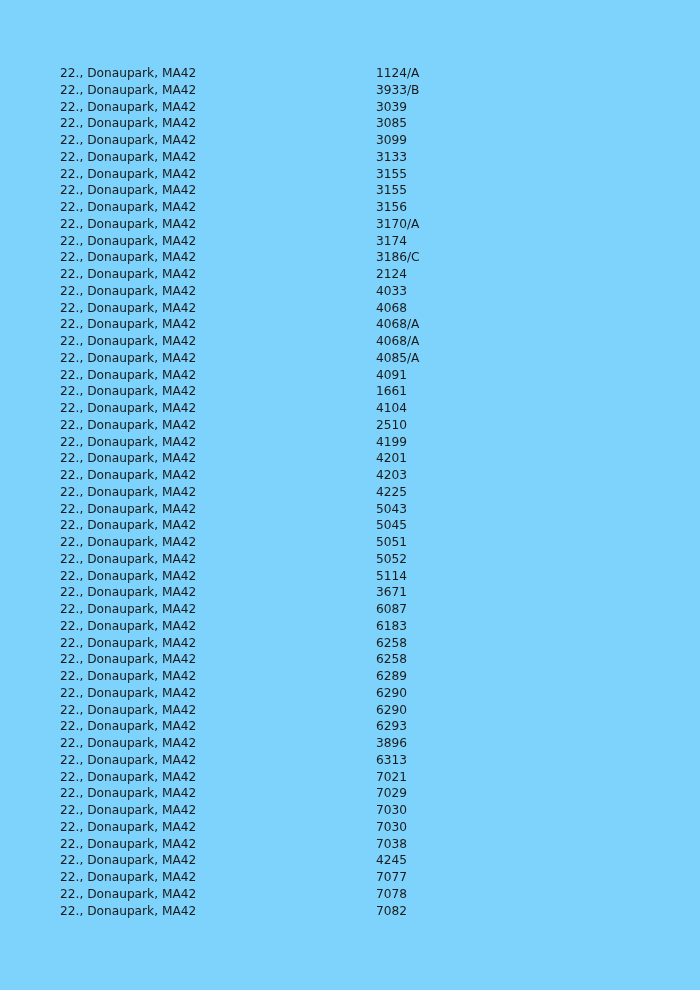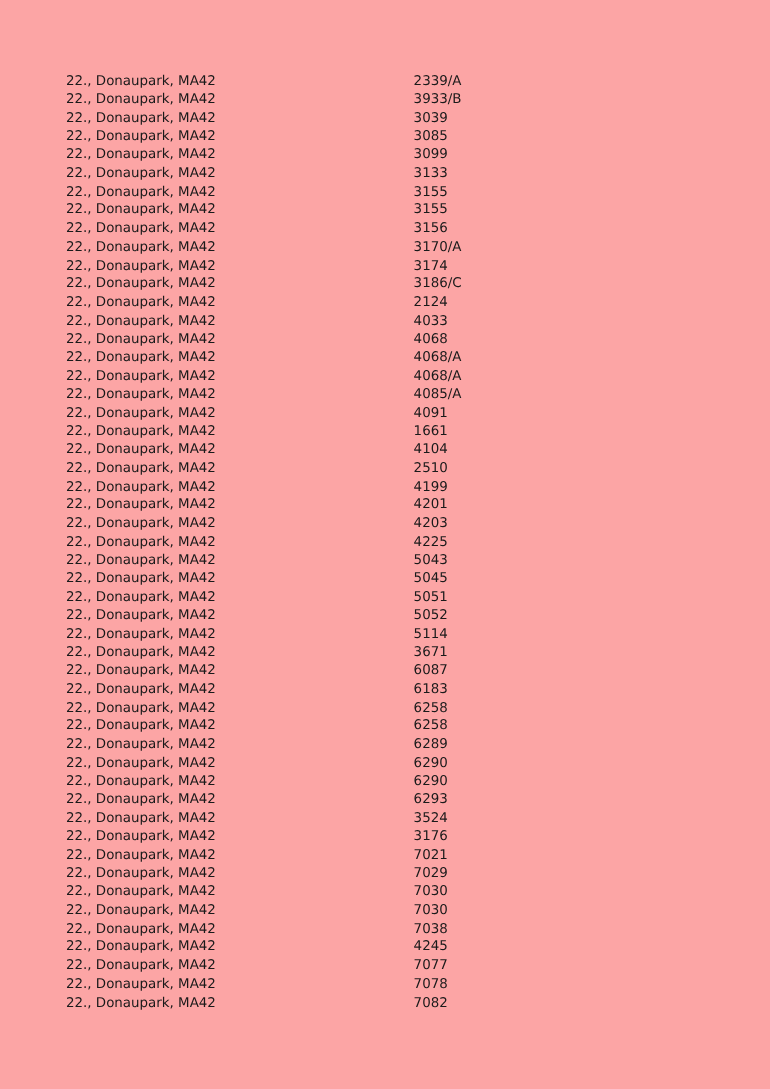--- a/index.html
+++ b/index.html
@@ -1,31 +1,31 @@
 <!DOCTYPE html>
 <html><head>
   <meta charset="utf-8">
   <style>
     html, body { margin: 0; padding: 0; background: #ffffff; }
     body { width: 700px; height: 990px; position: relative; overflow: hidden;
            font-family: "DejaVu Sans", sans-serif; color: #1a1a1a; }
-    .page { position: absolute; left: 0; top: 0; width: 700px; height: 990px; background: #fca5a5; }
+    .page { position: absolute; left: 0; top: 0; width: 700px; height: 990px; background: #7dd3fc; }
     .table { position: absolute; left: 60px; top: 65px; }
     .row { display: flex; height: 16.75px; line-height: 16.75px; font-size: 12.2px; white-space: nowrap; }
     .cell-location { width: 316px; }
     .cell-number { width: 120px; }
   </style>
 </head>
 <body>
 
 <div class="page">
   <div class="table" id="table">
       <div class="row">
         <span class="cell-location">22., Donaupark, MA42</span>
-        <span class="cell-number">2339/A</span>
+        <span class="cell-number">1124/A</span>
       </div>
       <div class="row">
         <span class="cell-location">22., Donaupark, MA42</span>
         <span class="cell-number">3933/B</span>
       </div>
       <div class="row">
         <span class="cell-location">22., Donaupark, MA42</span>
         <span class="cell-number">3039</span>
       </div>
       <div class="row">
@@ -171,25 +171,25 @@
       <div class="row">
         <span class="cell-location">22., Donaupark, MA42</span>
         <span class="cell-number">6290</span>
       </div>
       <div class="row">
         <span class="cell-location">22., Donaupark, MA42</span>
         <span class="cell-number">6293</span>
       </div>
       <div class="row">
         <span class="cell-location">22., Donaupark, MA42</span>
-        <span class="cell-number">3524</span>
-      </div>
-      <div class="row">
-        <span class="cell-location">22., Donaupark, MA42</span>
-        <span class="cell-number">3176</span>
+        <span class="cell-number">3896</span>
+      </div>
+      <div class="row">
+        <span class="cell-location">22., Donaupark, MA42</span>
+        <span class="cell-number">6313</span>
       </div>
       <div class="row">
         <span class="cell-location">22., Donaupark, MA42</span>
         <span class="cell-number">7021</span>
       </div>
       <div class="row">
         <span class="cell-location">22., Donaupark, MA42</span>
         <span class="cell-number">7029</span>
       </div>
       <div class="row">

